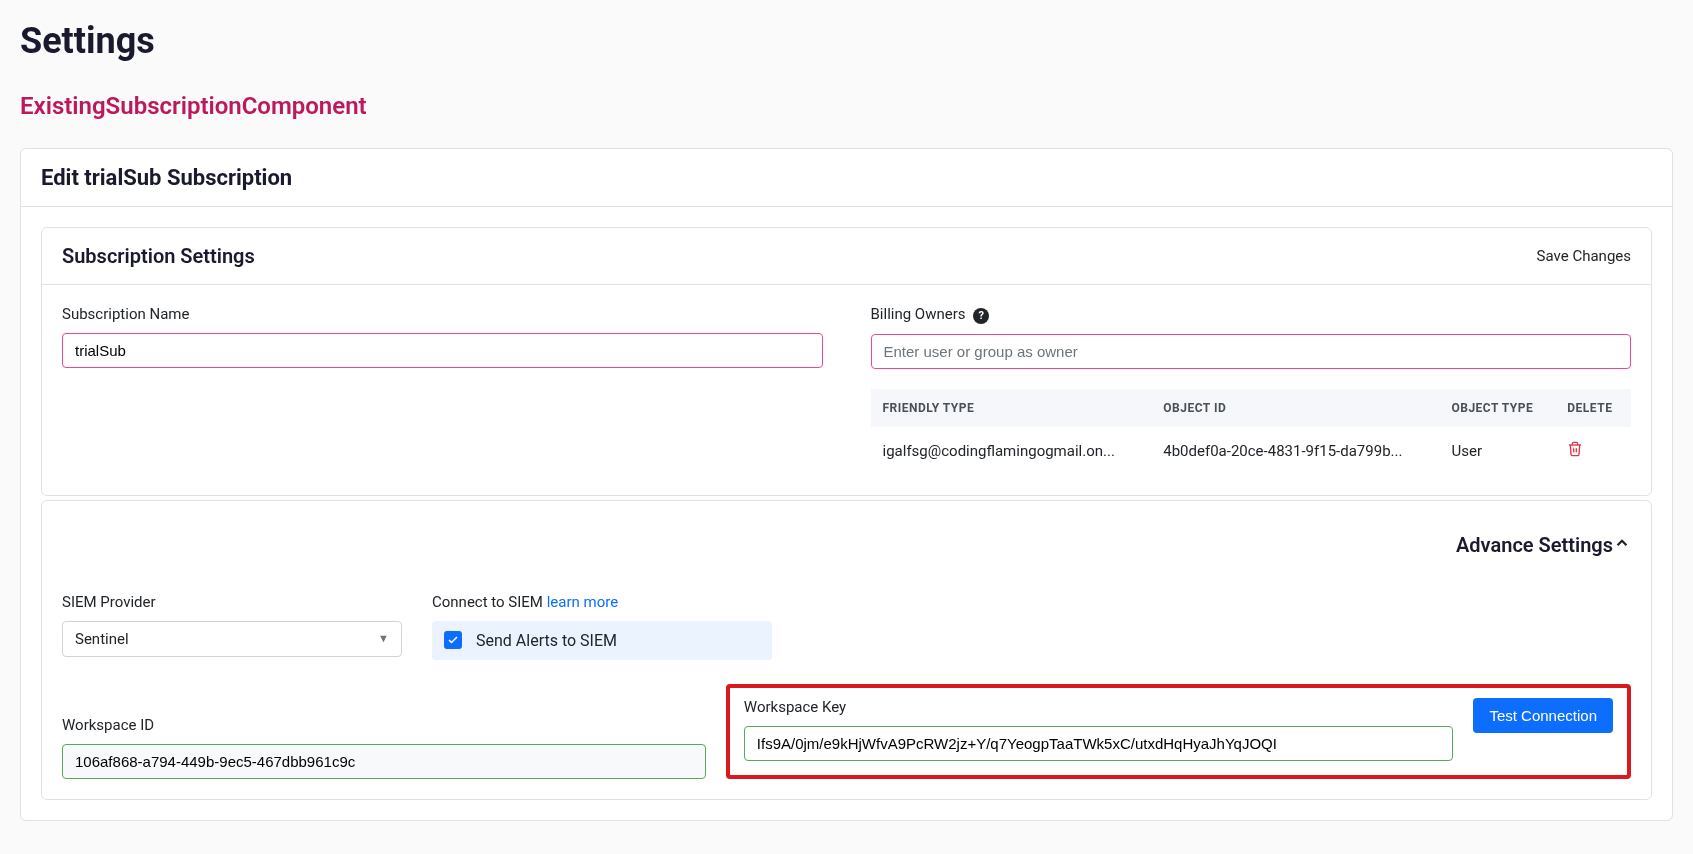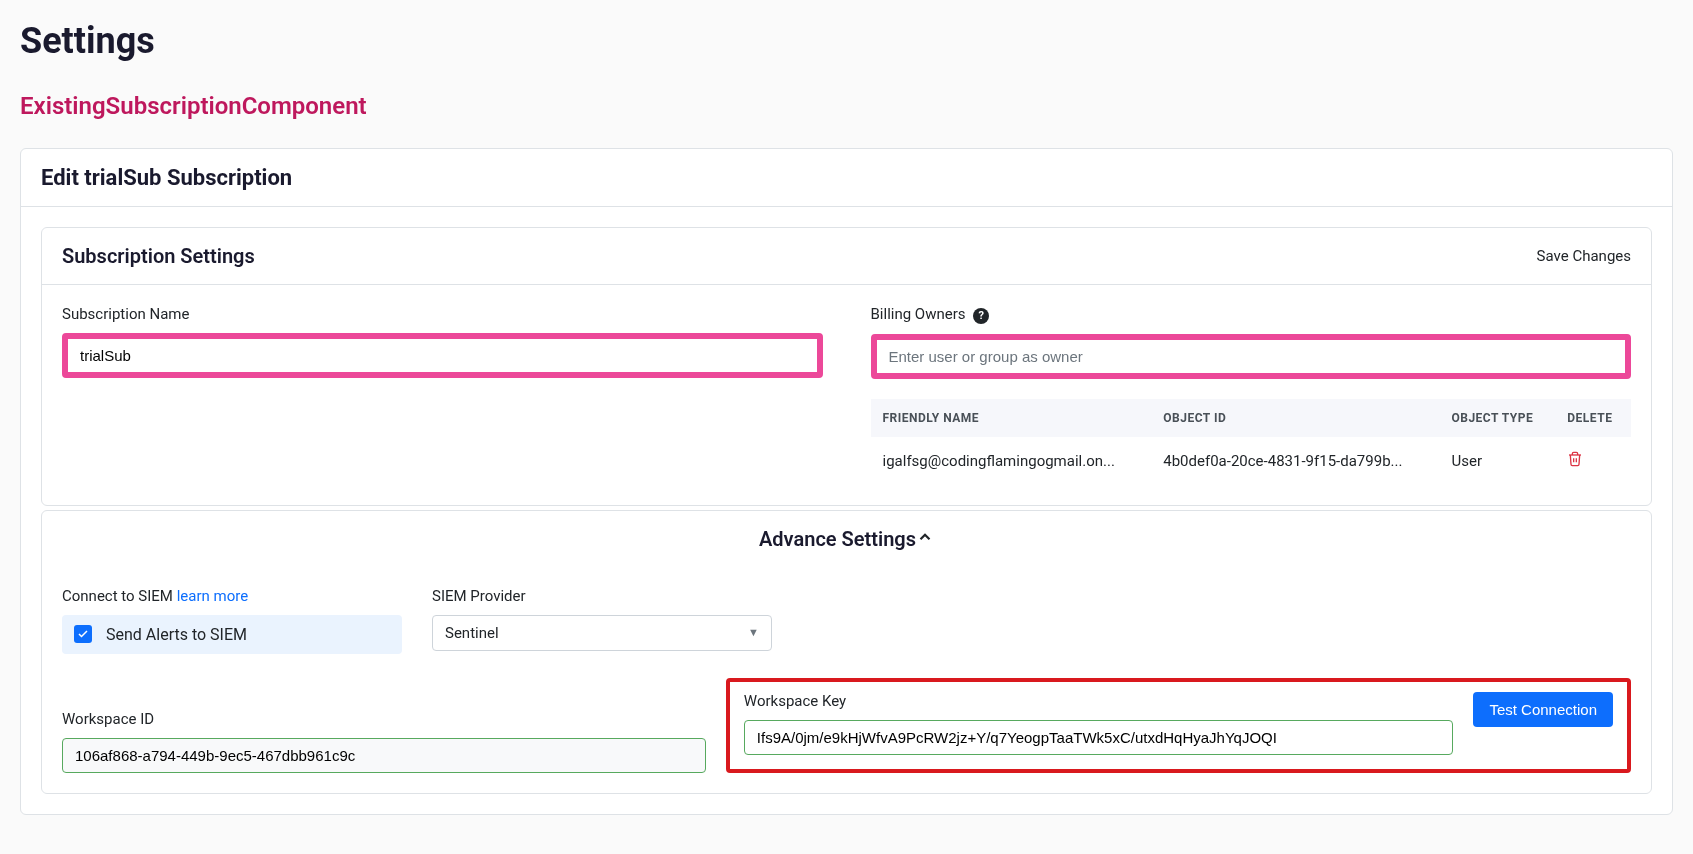--- a/index.html
+++ b/index.html
@@ -102,21 +102,21 @@
       border-radius: 50%;
       background: #212529;
       color: #fff;
       font-size: 11px;
       font-weight: bold;
       margin-left: 4px;
     }
     .text-input {
       width: 100%;
       padding: 8px 12px;
-      border: 6px solid #ec4899;
+      border: 1px solid #ec4899;
       border-radius: 4px;
       font-size: 15px;
       background: #fff;
     }
     .text-input::placeholder {
       color: #6c757d;
     }
     .owners-table {
       width: 100%;
       margin-top: 20px;
@@ -141,24 +141,25 @@
     .delete-icon {
       color: #dc3545;
       cursor: pointer;
     }
     .advance-card {
       border: 1px solid #dee2e6;
       border-radius: 6px;
     }
     .advance-header {
       display: flex;
-      justify-content: center;
+      justify-content: flex-end;
       align-items: center;
       padding: 16px 20px;
       cursor: pointer;
+      margin-top: 16px;
     }
     .advance-title {
       font-size: 20px;
       font-weight: 600;
       color: #1a1a2e;
     }
     .chevron-up {
       font-size: 18px;
       font-weight: bold;
     }
@@ -283,21 +284,21 @@
           <div class="col">
             <label class="label">
               <span>Billing Owners</span>
               <span class="help-icon">?</span>
             </label>
             <input type="text" class="text-input" placeholder="Enter user or group as owner" style="">
 
             <table class="owners-table">
               <thead>
                 <tr>
-                  <th>FRIENDLY NAME</th>
+                  <th>FRIENDLY TYPE</th>
                   <th>OBJECT ID</th>
                   <th>OBJECT TYPE</th>
                   <th>DELETE</th>
                 </tr>
               </thead>
               <tbody>
                 <tr>
                   <td>igalfsg@codingflamingogmail.on...</td>
                   <td>4b0def0a-20ce-4831-9f15-da799b...</td>
                   <td>User</td>
@@ -325,39 +326,39 @@
         <span class="chevron-up">
           <svg width="18" height="18" viewBox="0 0 24 24" fill="none" stroke="currentColor" stroke-width="3">
               <polyline points="18 15 12 9 6 15"></polyline>
             </svg>
         </span>
       </div>
       <div class="advance-body">
 
         <div class="siem-row">
           <div class="siem-col">
+            <div class="label">SIEM Provider</div>
+            <div class="select-box">
+              <span>Sentinel</span>
+              <span style="color:#6c757d;font-size:11px;">▼</span>
+            </div>
+          </div>
+          <div class="siem-col">
             <div class="label">
               <span>Connect to SIEM </span><a class="learn-more">learn more</a>
             </div>
             <div class="checkbox-container">
               <div class="custom-checkbox">
                 <svg viewBox="0 0 24 24">
                     <polyline points="20 6 9 17 4 12"></polyline>
                   </svg>
               </div>
               <span>Send Alerts to SIEM</span>
             </div>
           </div>
-          <div class="siem-col">
-            <div class="label">SIEM Provider</div>
-            <div class="select-box">
-              <span>Sentinel</span>
-              <span style="color:#6c757d;font-size:11px;">▼</span>
-            </div>
-          </div>
         </div>
 
         <div class="workspace-row">
           <div class="ws-col">
             <div class="label">Workspace ID</div>
             <input type="text" class="green-input readonly" readonly="" value="106af868-a794-449b-9ec5-467dbb961c9c" style="">
           </div>
           <div class="highlight-box">
             <div style="flex:1;">
               <div class="label">Workspace Key</div>

